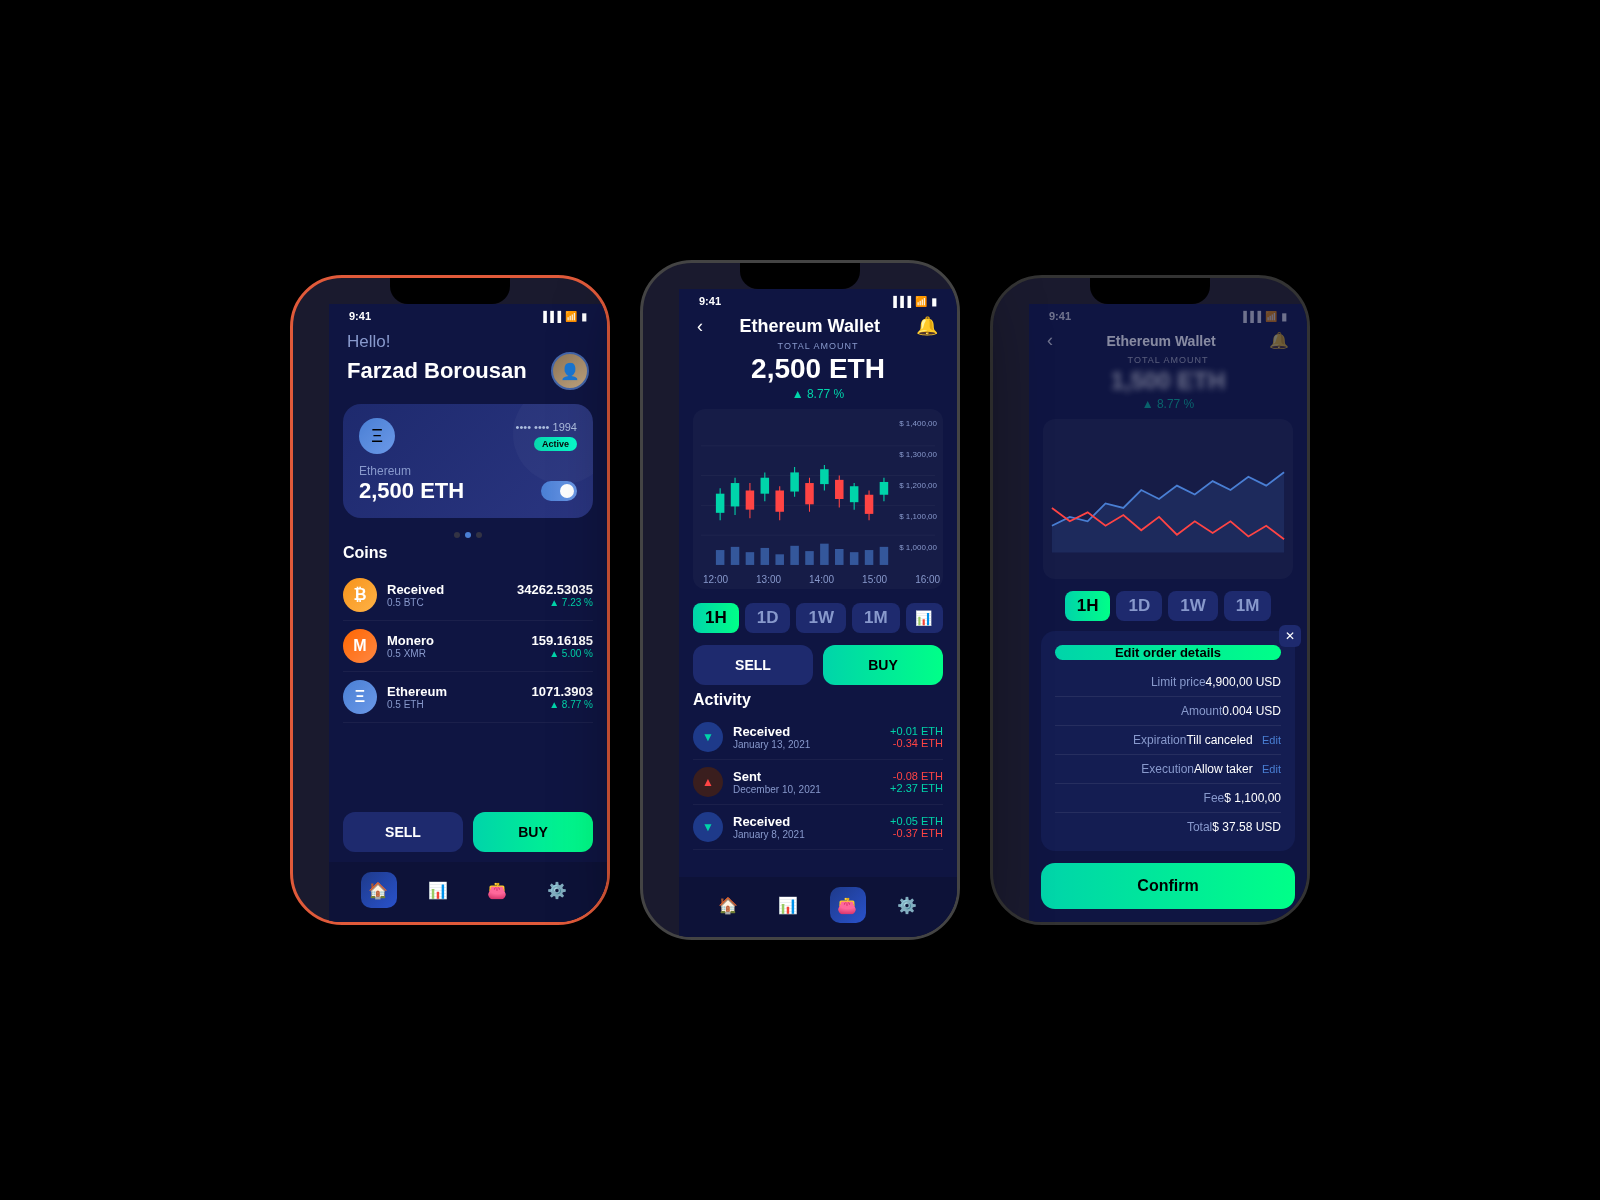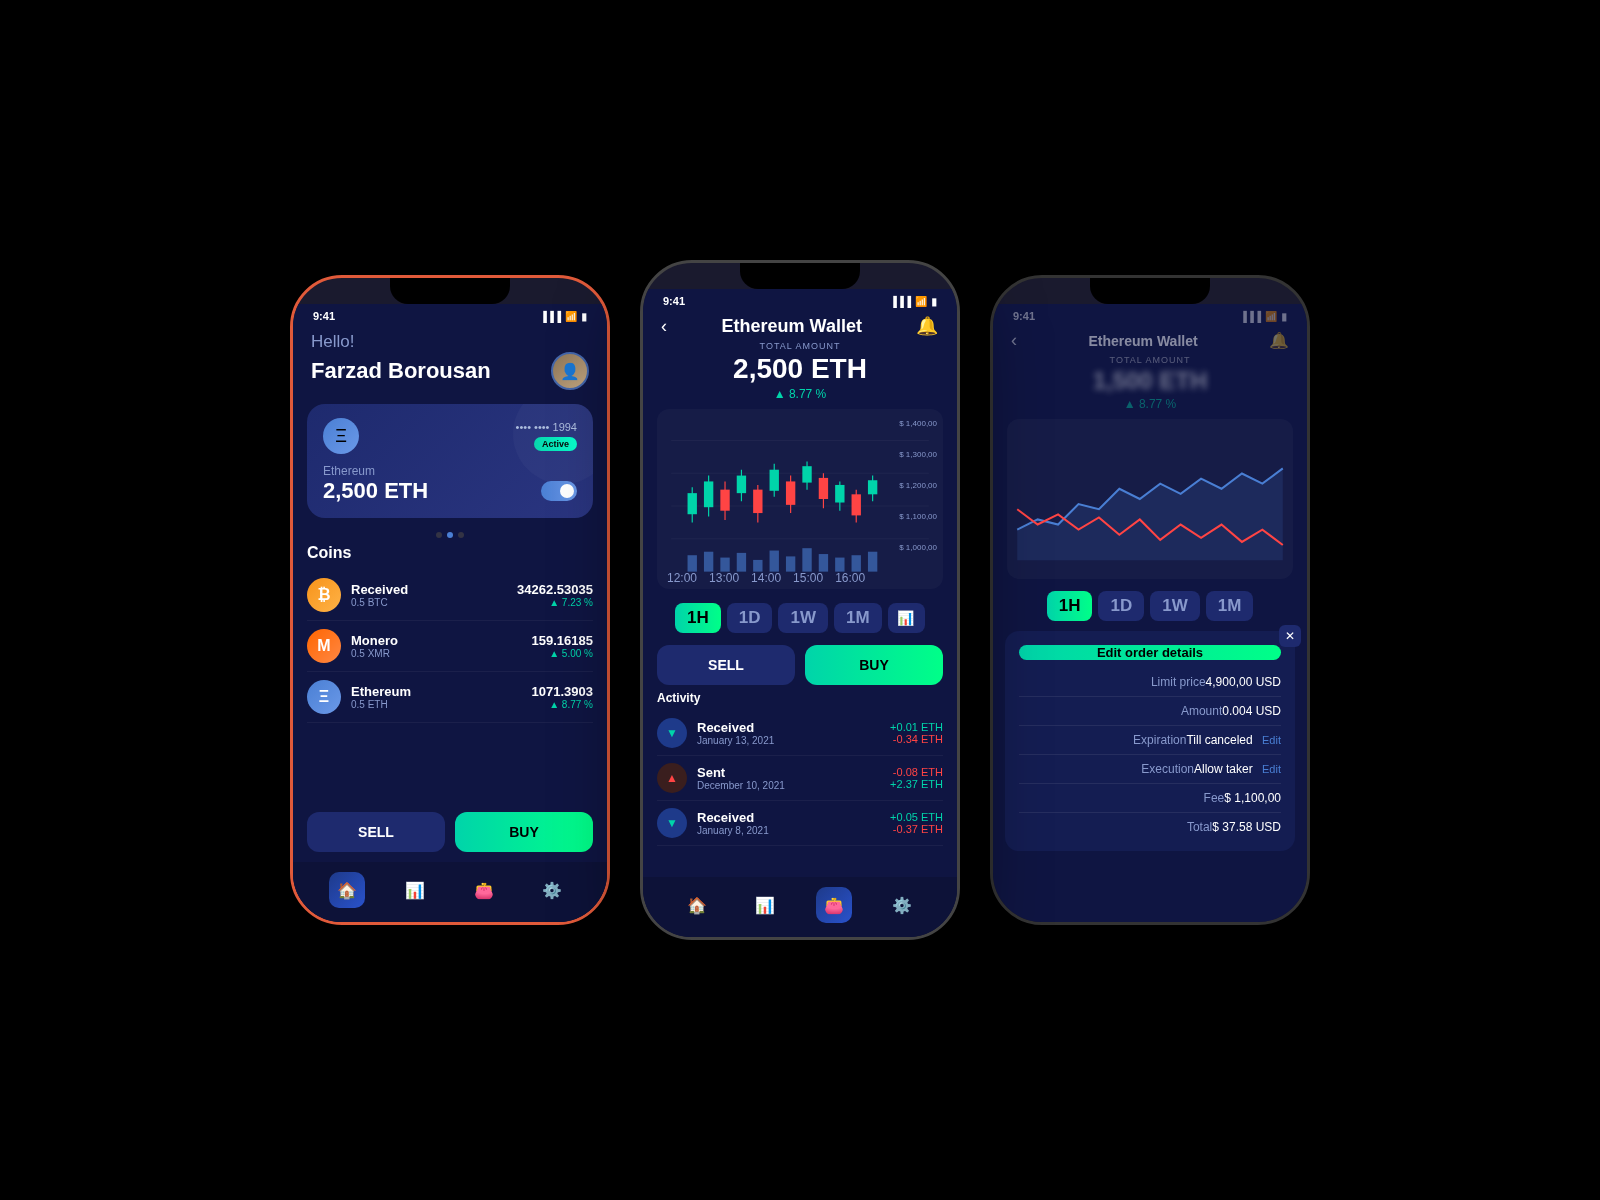--- a/index.html
+++ b/index.html
@@ -79,20 +79,21 @@
       font-size: 10px;
     }
 
     
     .screen {
       background: #0f1542;
       height: calc(100% - 26px);
       overflow: hidden;
       display: flex;
       flex-direction: column;
+      margin-left: 36px;
     }
 
     
     .p1-header {
       padding: 8px 18px 6px;
     }
     .p1-hello {
       font-size: 17px;
       color: #8899cc;
     }
@@ -283,22 +284,22 @@
       position: relative;
       overflow: hidden;
     }
     .chart-labels-y {
       position: absolute; right: 6px; top: 10px;
       display: flex; flex-direction: column; gap: 22px;
       font-size: 8px; color: #8899cc;
     }
     .chart-labels-x {
       position: absolute; bottom: 4px; left: 10px;
-      display: flex; gap: 12px;
-      font-size: 12px; color: #8899cc;
+      display: flex; gap: 28px;
+      font-size: 10px; color: #8899cc;
     }
 
     .time-filters {
       display: flex; gap: 6px; justify-content: center; margin: 6px 14px;
     }
     .time-btn {
       padding: 5px 12px; border-radius: 8px;
       font-size: 17px; font-weight: 600; cursor: pointer; border: none;
     }
     .time-btn.active {
@@ -311,21 +312,21 @@
     .time-btn.chart-icon {
       background: #1e2a6e; color: #4a7fd4;
       font-size: 14px; padding: 5px 10px;
     }
 
     .p2-buttons {
       display: flex; gap: 10px; padding: 6px 14px;
     }
 
     .activity-section { padding: 0 14px; flex: 1; }
-    .activity-title { font-size: 12px; font-weight: 700; color: #fff; margin-bottom: 6px; }
+    .activity-title { font-size: 16px; font-weight: 700; color: #fff; margin-bottom: 6px; }
     .activity-row {
       display: flex; align-items: center; gap: 10px;
       padding: 7px 0;
       border-bottom: 1px solid rgba(255,255,255,0.05);
     }
     .activity-icon {
       width: 30px; height: 30px; border-radius: 50%;
       display: flex; align-items: center; justify-content: center;
       font-size: 12px; flex-shrink: 0;
     }
@@ -748,16 +749,17 @@
           <span class="order-label">Fee</span>
           <span class="order-value">$ 1,100,00</span>
         </div>
         <hr class="order-divider">
         <div class="order-row">
           <span class="order-label">Total</span>
           <span class="order-value">$ 37.58 USD</span>
         </div>
       </div>
 
+      <button class="confirm-btn">Confirm</button>
     </div>
   </div>
 
 </div>
 
 </body></html>

